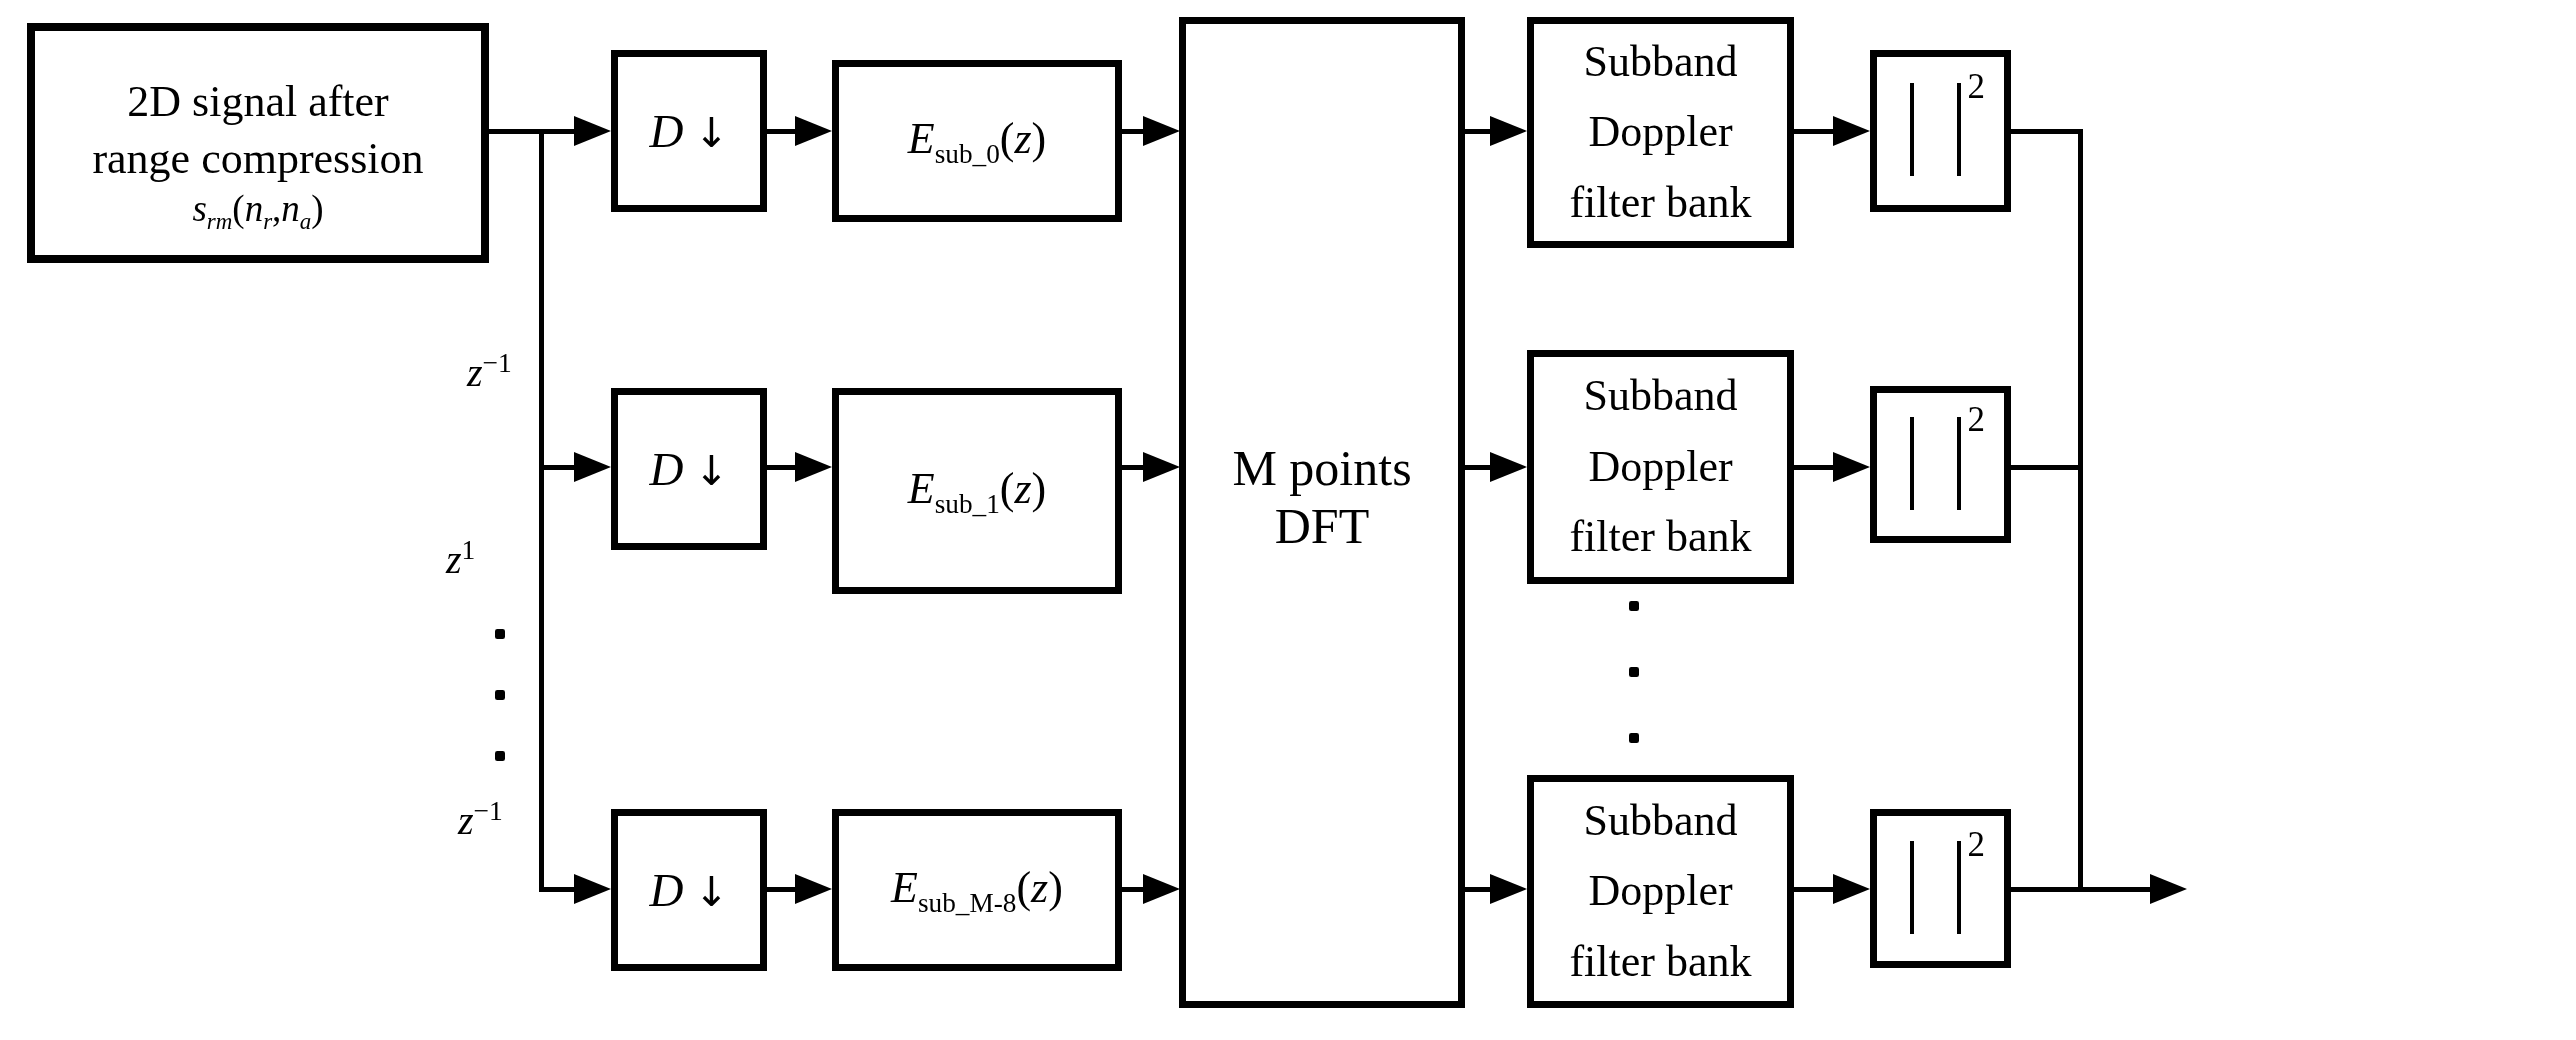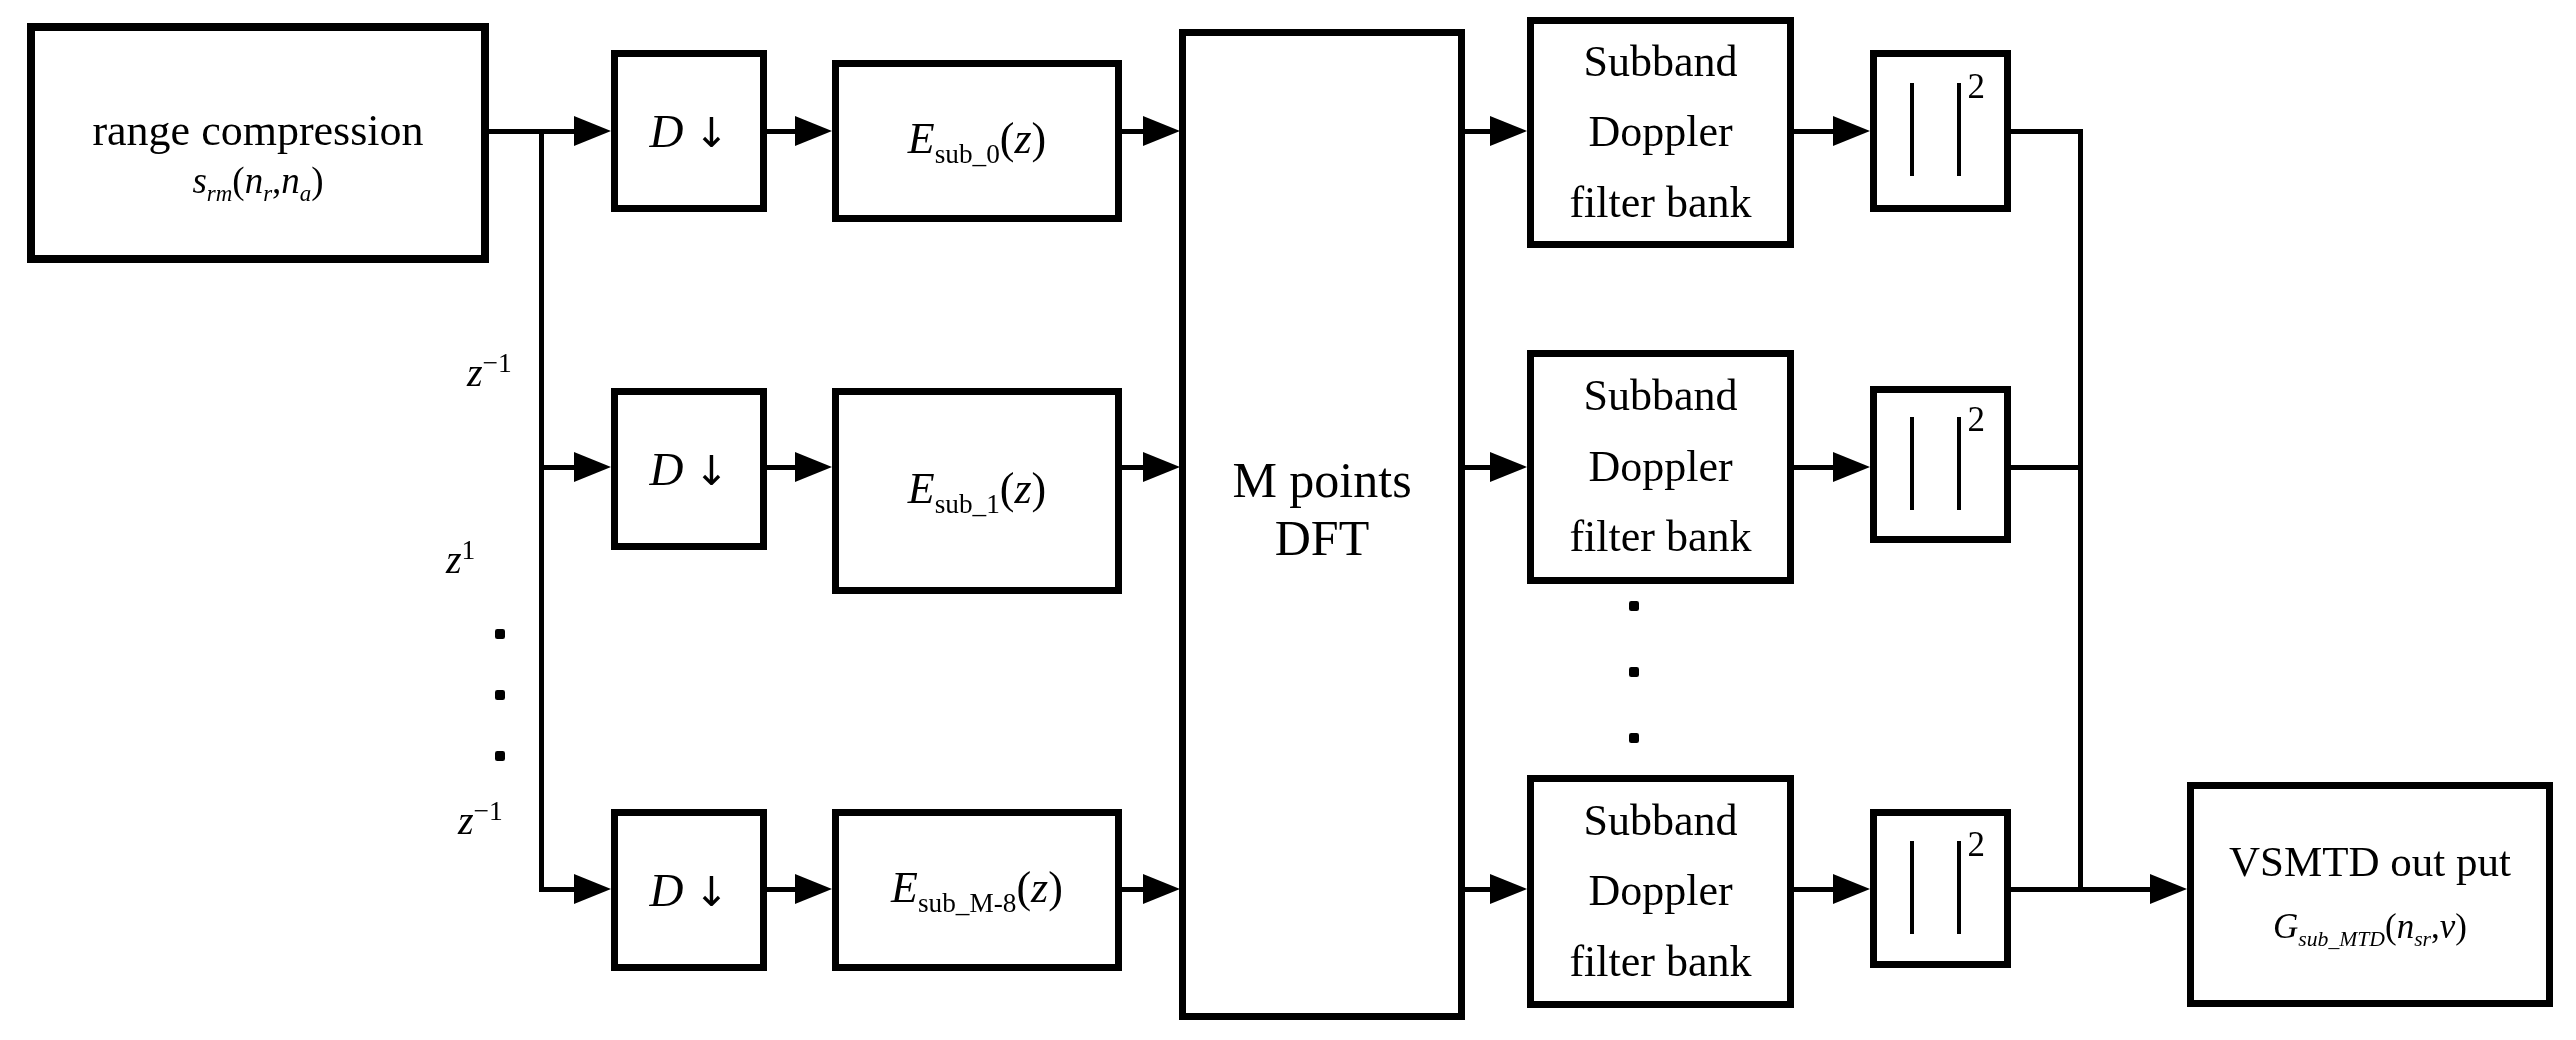--- a/index.html
+++ b/index.html
@@ -88,20 +88,21 @@
   <div class="arrow-right" style="left:1490px; top:452px;"></div>
   <div class="arrow-right" style="left:1490px; top:874px;"></div>
 
   <div class="arrow-right" style="left:1833px; top:116px;"></div>
   <div class="arrow-right" style="left:1833px; top:452px;"></div>
   <div class="arrow-right" style="left:1833px; top:874px;"></div>
 
   <div class="arrow-right" style="left:2150px; top:874px;"></div>
 
   <div class="box" style="left:27px; top:23px; width:462px; height:240px; border-width:8.4px; padding-top:23px;">
+    <div class="txt-lg">2D signal after</div>
     <div class="txt-lg">range compression</div>
     <div class="formula"><span class="it">s</span><sub>rm</sub><span>(</span><span class="it">n</span><sub>r</sub><span>,</span><span class="it">n</span><sub>a</sub><span>)</span></div>
   </div>
 
   <div class="zlabel" style="left:467px; top:347px;"><span>z</span><sup>−1</sup></div>
   <div class="zlabel" style="left:446px; top:534px;"><span>z</span><sup>1</sup></div>
   <div class="zlabel" style="left:458px; top:795px;"><span>z</span><sup>−1</sup></div>
 
   <div class="dot" style="left:495px; top:629px;"></div>
   <div class="dot" style="left:495px; top:690px;"></div>
@@ -124,21 +125,21 @@
   <div class="box" style="left:832px; top:60px; width:290px; height:162px;">
     <div class="ebox-label"><span class="it">E</span><sub>sub_0</sub><span>(</span><span class="it">z</span><span>)</span></div>
   </div>
   <div class="box" style="left:832px; top:388px; width:290px; height:206px;">
     <div class="ebox-label"><span class="it">E</span><sub>sub_1</sub><span>(</span><span class="it">z</span><span>)</span></div>
   </div>
   <div class="box" style="left:832px; top:809px; width:290px; height:162px;">
     <div class="ebox-label"><span class="it">E</span><sub>sub_M-8</sub><span>(</span><span class="it">z</span><span>)</span></div>
   </div>
 
-  <div class="box dft-box" style="left:1179px; top:17px; width:286px; height:991px;margin-top:12px;">
+  <div class="box dft-box" style="left:1179px; top:17px; width:286px; height:991px;">
     <div class="dft-label">
       <div>M points</div>
       <div>DFT</div>
     </div>
   </div>
 
   <div class="box" style="left:1527px; top:17px; width:267px; height:231px;">
     <div class="sb-label">
       <div>Subband</div>
       <div>Doppler</div>
@@ -175,19 +176,15 @@
     </div>
   </div>
   <div class="box" style="left:1870px; top:809px; width:141px; height:159px;">
     <div style="position:relative; width:126px; height:143px;">
       <div class="sq-bar" style="left:32px; top:24px;"></div>
       <div class="sq-bar" style="left:79px; top:24px;"></div>
       <div class="sq-sup" style="top:7.6px;">2</div>
     </div>
   </div>
 
-  <div class="box" style="left:2187px; top:782px; width:366px; height:225px;">
-    <div class="out-title">VSMTD out put</div>
-    <div class="formula out-formula"><span class="it">G</span><sub>sub_MTD</sub><span>(</span><span class="it">n</span><sub>sr</sub><span>,</span><span class="it">v</span><span>)</span></div>
-  </div>
 
 </div>
 
 
 </body></html>

